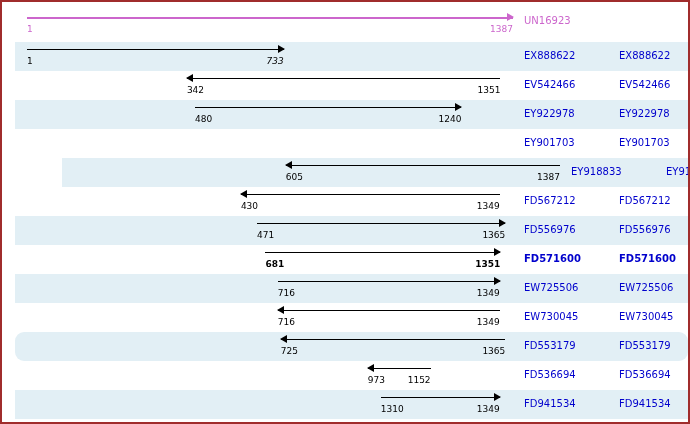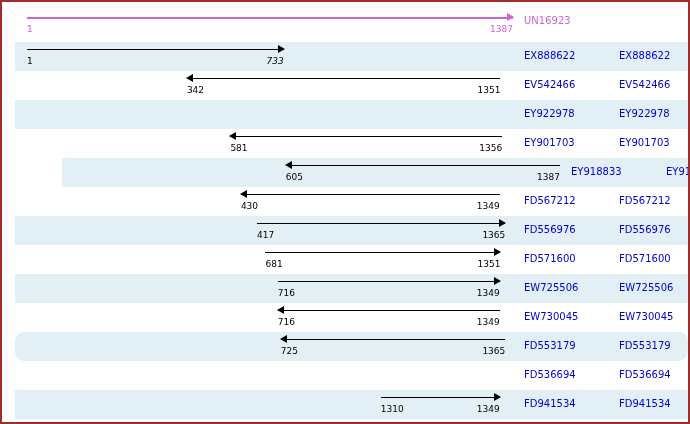--- a/index.html
+++ b/index.html
@@ -159,32 +159,32 @@
             <div class="bar"></div>
             <div class="head left"></div>
           </div>
           <div class="coord start" style="left: 159.896px;">342</div>
           <div class="coord end" style="left: 473.377px;">1351</div>
         </div>
         <a class="acc col1">EV542466</a>
         <a class="acc col2">EV542466</a>
       </div>
       <div class="row shaded" style="top: 98px;">
+        <div class="track">
+          <div class="seg" style="left: 167.961px; width: 266.494px;">
+            <div class="bar"></div>
+            <div class="head right"></div>
+          </div>
+          <div class="coord start" style="left: 167.961px;">480</div>
+          <div class="coord end" style="left: 434.455px;">1240</div>
+        </div>
         <a class="acc col1">EY922978</a>
         <a class="acc col2">EY922978</a>
       </div>
       <div class="row plain" style="top: 127px;">
-        <div class="track">
-          <div class="seg" style="left: 203.377px; width: 271.753px;">
-            <div class="bar"></div>
-            <div class="head left"></div>
-          </div>
-          <div class="coord start" style="left: 203.377px;">581</div>
-          <div class="coord end" style="left: 475.13px;">1356</div>
-        </div>
         <a class="acc col1">EY901703</a>
         <a class="acc col2">EY901703</a>
       </div>
       <div class="row shaded" style="top: 156px; margin-left: 47px;">
         <div class="track">
           <div class="seg" style="left: 211.792px; width: 274.208px;">
             <div class="bar"></div>
             <div class="head left"></div>
           </div>
           <div class="coord start" style="left: 211.792px;">605</div>
@@ -204,27 +204,27 @@
         </div>
         <a class="acc col1">FD567212</a>
         <a class="acc col2">FD567212</a>
       </div>
       <div class="row shaded" style="top: 214px;">
         <div class="track">
           <div class="seg" style="left: 230.026px; width: 248.26px;">
             <div class="bar"></div>
             <div class="head right"></div>
           </div>
-          <div class="coord start" style="left: 230.026px;">417</div>
+          <div class="coord start" style="left: 230.026px;">471</div>
           <div class="coord end" style="left: 478.286px;">1365</div>
         </div>
         <a class="acc col1">FD556976</a>
         <a class="acc col2">FD556976</a>
       </div>
-      <div class="row plain" style="top: 243px;">
+      <div class="row plain" style="top: 243px; font-weight: bold;">
         <div class="track">
           <div class="seg" style="left: 238.442px; width: 234.935px;">
             <div class="bar"></div>
             <div class="head right"></div>
           </div>
           <div class="coord start" style="left: 238.442px;">681</div>
           <div class="coord end" style="left: 473.377px;">1351</div>
         </div>
         <a class="acc col1">FD571600</a>
         <a class="acc col2">FD571600</a>
@@ -259,20 +259,28 @@
             <div class="bar"></div>
             <div class="head left"></div>
           </div>
           <div class="coord start" style="left: 253.87px;">725</div>
           <div class="coord end" style="left: 478.286px;">1365</div>
         </div>
         <a class="acc col1">FD553179</a>
         <a class="acc col2">FD553179</a>
       </div>
       <div class="row plain" style="top: 359px;">
+        <div class="track">
+          <div class="seg" style="left: 340.831px; width: 62.7662px;">
+            <div class="bar"></div>
+            <div class="head left"></div>
+          </div>
+          <div class="coord start" style="left: 340.831px;">973</div>
+          <div class="coord end" style="left: 403.597px;">1152</div>
+        </div>
         <a class="acc col1">FD536694</a>
         <a class="acc col2">FD536694</a>
       </div>
       <div class="row shaded" style="top: 388px;">
         <div class="track">
           <div class="seg" style="left: 353.805px; width: 118.87px;">
             <div class="bar"></div>
             <div class="head right"></div>
           </div>
           <div class="coord start" style="left: 353.805px;">1310</div>

